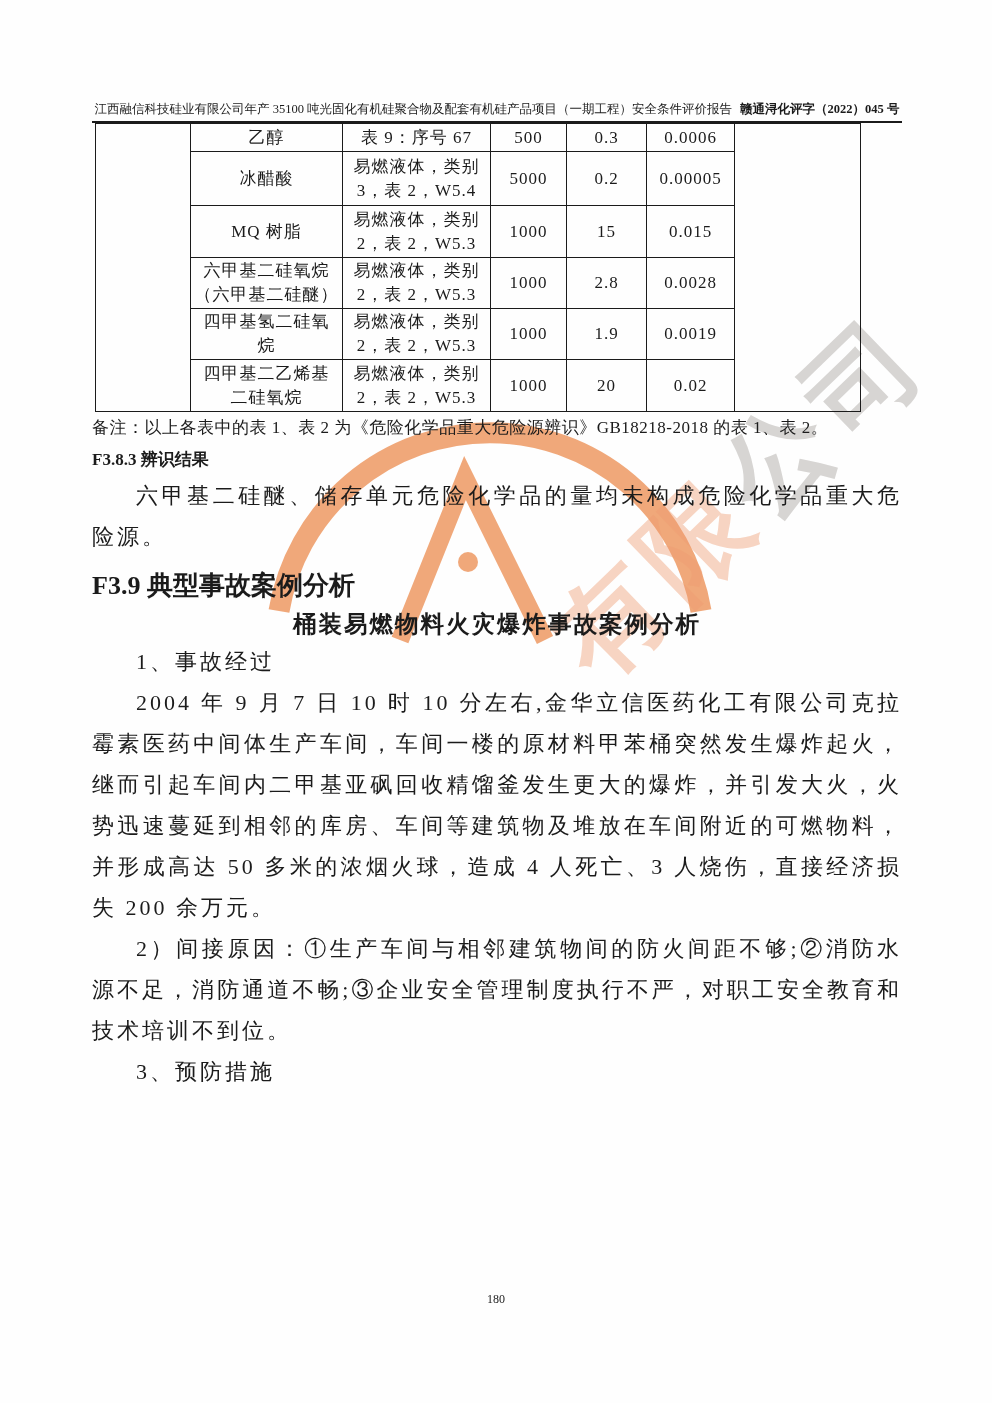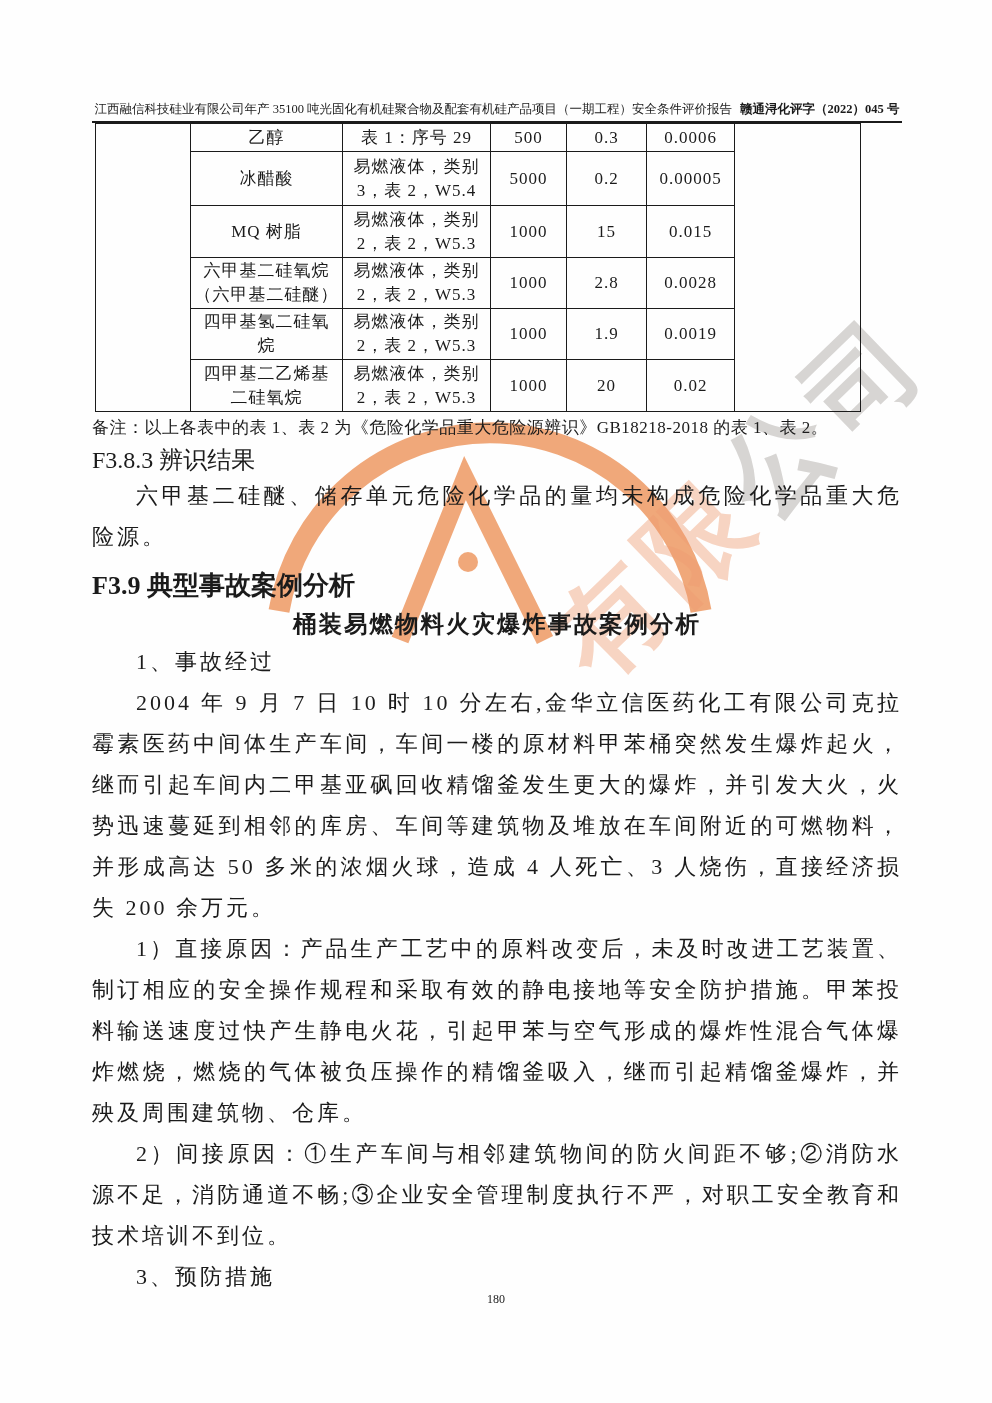--- a/index.html
+++ b/index.html
@@ -44,21 +44,21 @@
   }
   table.hz td{
     border:1.5px solid #1b1b1b;
     text-align:center;vertical-align:middle;
     font-size:17px;line-height:24px;
     padding:1px 3px;
     letter-spacing:1px;
   }
   td.pre{white-space:pre-line;margin-left:31px;}
   .note{font-size:17px;line-height:23px;margin-top:4px;letter-spacing:0.5px;}
-  .h-383{margin-top:6px;font-size:24px;line-height:30px;font-weight:normal;}
+  .h-383{margin-top:6px;font-size:17px;line-height:30px;font-weight:bold;}
   .h-383 .num{font-family:"Liberation Serif","DejaVu Serif",serif;}
   .h-383 .lbl,.h-39 .lbl{font-family:"Liberation Sans","DejaVu Sans",sans-serif;}
   .h-39{margin-top:9px;font-size:26px;line-height:38px;font-weight:bold;}
   .subtitle{
     margin-top:2px;text-align:center;font-weight:bold;
     font-size:23.5px;line-height:34px;letter-spacing:2px;
     font-family:"Liberation Sans","DejaVu Sans",sans-serif;
   }
   .para,.item{
     font-size:22px;line-height:41px;letter-spacing:3px;
@@ -104,21 +104,21 @@
           <col style="width:148px">
         <col style="width:76px">
           <col style="width:80px">
           <col style="width:88px">
         <col style="width:126px">
       </colgroup>
       <tbody>
         <tr style="height:28px">
           <td rowspan="6"></td>
           <td class="pre">乙醇</td>
-          <td class="pre">表 1：序号 29</td>
+          <td class="pre">表 9：序号 67</td>
           <td>500</td>
           <td>0.3</td>
           <td>0.0006</td>
           <td rowspan="6"></td>
         </tr>
         <tr style="height:54px">
           <td class="pre">冰醋酸</td>
           <td class="pre">易燃液体，类别
 3，表 2，W5.4</td>
           <td>5000</td>
@@ -175,21 +175,20 @@
     <div class="h-39 h-383" style="font-size:26px;line-height:38px;margin-top:9px;">
       <span class="num">F3.9</span>
       <span class="lbl">典型事故案例分析</span>
     </div>
 
     <div class="subtitle">桶装易燃物料火灾爆炸事故案例分析</div>
 
     <p class="item">1、事故经过</p>
     <p class="para">2004 年 9 月 7 日 10 时 10 分左右,金华立信医药化工有限公司克拉霉素医药中间体生产车间，车间一楼的原材料甲苯桶突然发生爆炸起火，继而引起车间内二甲基亚砜回收精馏釜发生更大的爆炸，并引发大火，火势迅速蔓延到相邻的库房、车间等建筑物及堆放在车间附近的可燃物料，并形成高达 50 多米的浓烟火球，造成 4 人死亡、3 人烧伤，直接经济损失 200 余万元。</p>
 
-    <p class="para">1）直接原因：产品生产工艺中的原料改变后，未及时改进工艺装置、制订相应的安全操作规程和采取有效的静电接地等安全防护措施。甲苯投料输送速度过快产生静电火花，引起甲苯与空气形成的爆炸性混合气体爆炸燃烧，燃烧的气体被负压操作的精馏釜吸入，继而引起精馏釜爆炸，并殃及周围建筑物、仓库。</p>
     <p class="para">2）间接原因：①生产车间与相邻建筑物间的防火间距不够;②消防水源不足，消防通道不畅;③企业安全管理制度执行不严，对职工安全教育和技术培训不到位。</p>
 
     <p class="item">3、预防措施</p>
 
   </div>
 
   <div class="footer">180</div>
 
 </div>
 

